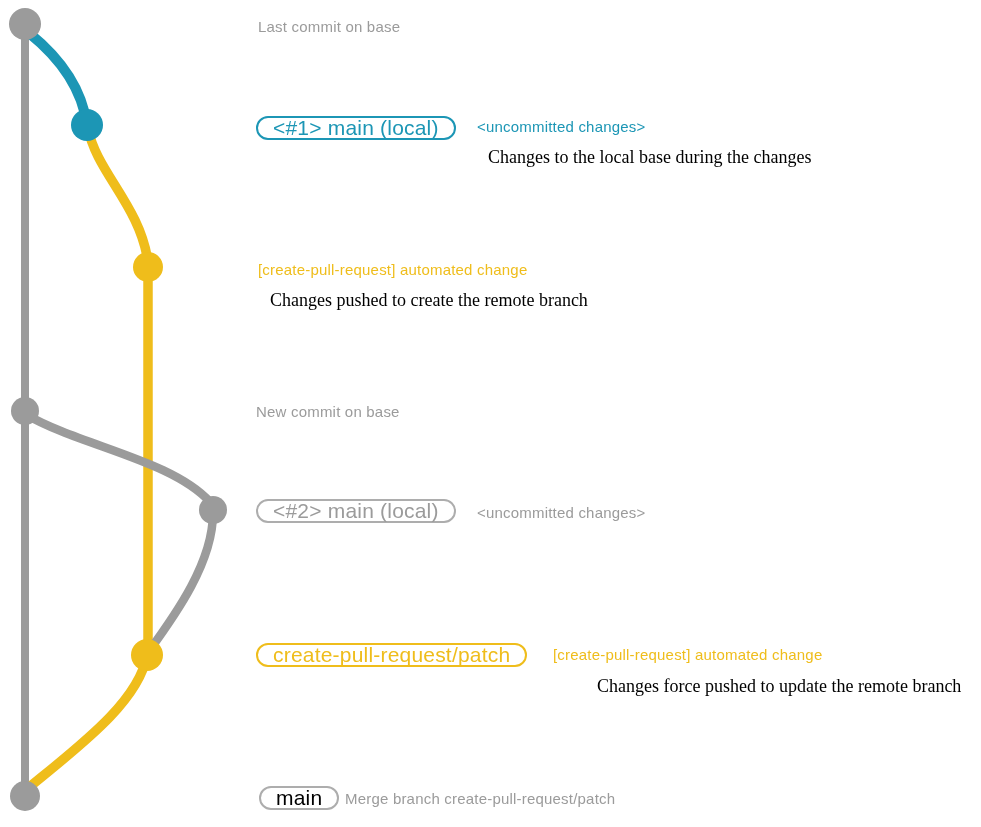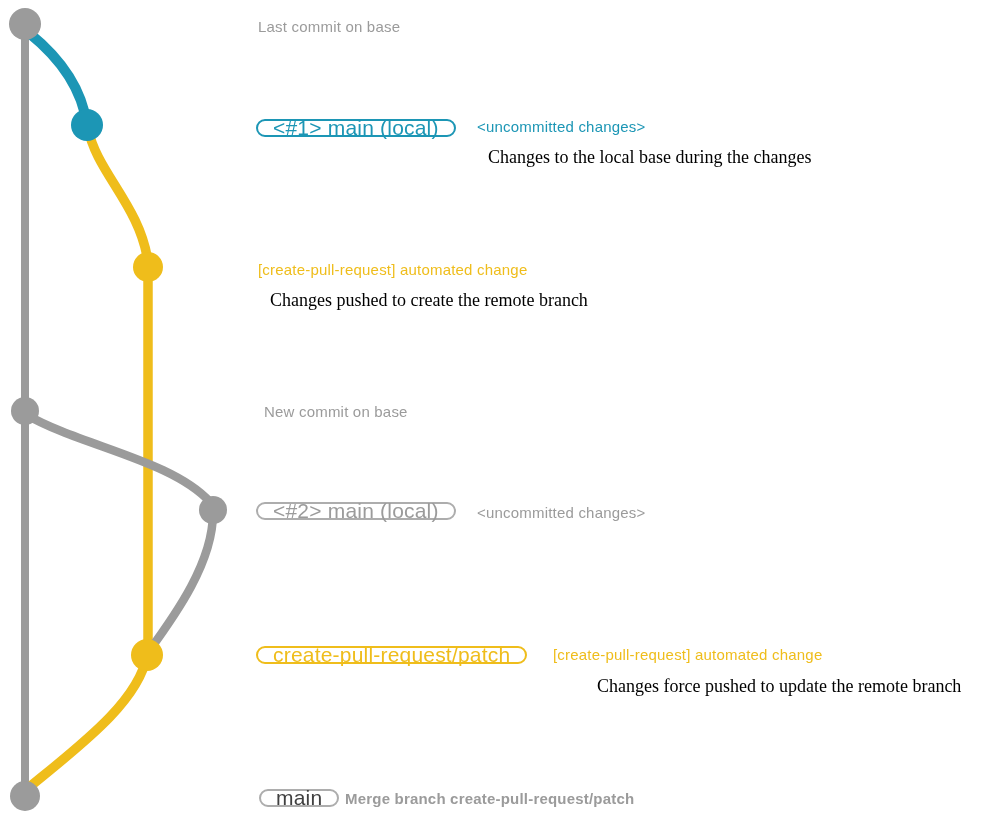--- a/index.html
+++ b/index.html
@@ -22,21 +22,21 @@
   }
   .note{
     font-family:"Liberation Serif",serif;
     font-size:18px;
     color:#000000;
   }
   .badge{
     display:inline-flex;
     align-items:center;
     box-sizing:border-box;
-    height:18px;
+    height:24px;
     padding:0 15px;
     border:2px solid currentColor;
     border-radius:18px;
     font-size:21px;
     letter-spacing:0.2px;
   }
 </style>
 </head>
 <body>
 
@@ -63,31 +63,31 @@
 
   <div class="pos badge" style="left: 256px; top: 128px; color: rgb(28, 150, 181);">
     <span>&lt;#1&gt; main (local)</span>
   </div>
   <div class="pos lbl" style="left: 477px; top: 126px; color: rgb(28, 150, 181);">&lt;uncommitted changes&gt;</div>
   <div class="pos note" style="left:488px;top:157px;">Changes to the local base during the changes</div>
 
   <div class="pos lbl" style="left: 258px; top: 269px; color: rgb(239, 189, 27);">[create-pull-request] automated change</div>
   <div class="pos note" style="left:270px;top:300px;">Changes pushed to create the remote branch</div>
 
-  <div class="pos lbl" style="left: 264px; top: 411px; color: rgb(155, 155, 155);">New commit on base</div>
+  <div class="pos lbl" style="left: 256px; top: 411px; color: rgb(155, 155, 155);">New commit on base</div>
 
   <div class="pos badge" style="left: 256px; top: 511px; border-color: rgb(173, 173, 173); color: rgb(155, 155, 155);">
     <span>&lt;#2&gt; main (local)</span>
   </div>
   <div class="pos lbl" style="left: 477px; top: 512px; color: rgb(155, 155, 155);">&lt;uncommitted changes&gt;</div>
 
   <div class="pos badge" style="left: 256px; top: 655px; color: rgb(239, 189, 27); align-items: center;">
     <span>create-pull-request/patch</span>
   </div>
   <div class="pos lbl" style="left: 553px; top: 654px; color: rgb(239, 189, 27);">[create-pull-request] automated change</div>
   <div class="pos note" style="left:565px;top:686px;margin-left:32px;">Changes force pushed to update the remote branch</div>
 
-  <div class="pos badge" style="left: 259px; top: 798px; border-color: rgb(173, 173, 173); color: #404040; text-align: right;">
+  <div class="pos badge" style="left: 259px; top: 798px; border-color: rgb(173, 173, 173); color: #000000; text-align: right;">
     <span>main</span>
   </div>
-  <div class="pos lbl" style="left: 345px; top: 798px; color: rgb(155, 155, 155); font-weight: bold;">Merge branch create-pull-request/patch</div>
+  <div class="pos lbl" style="left: 345px; top: 798px; color: rgb(155, 155, 155);">Merge branch create-pull-request/patch</div>
 
 </div>
 
 </body></html>

